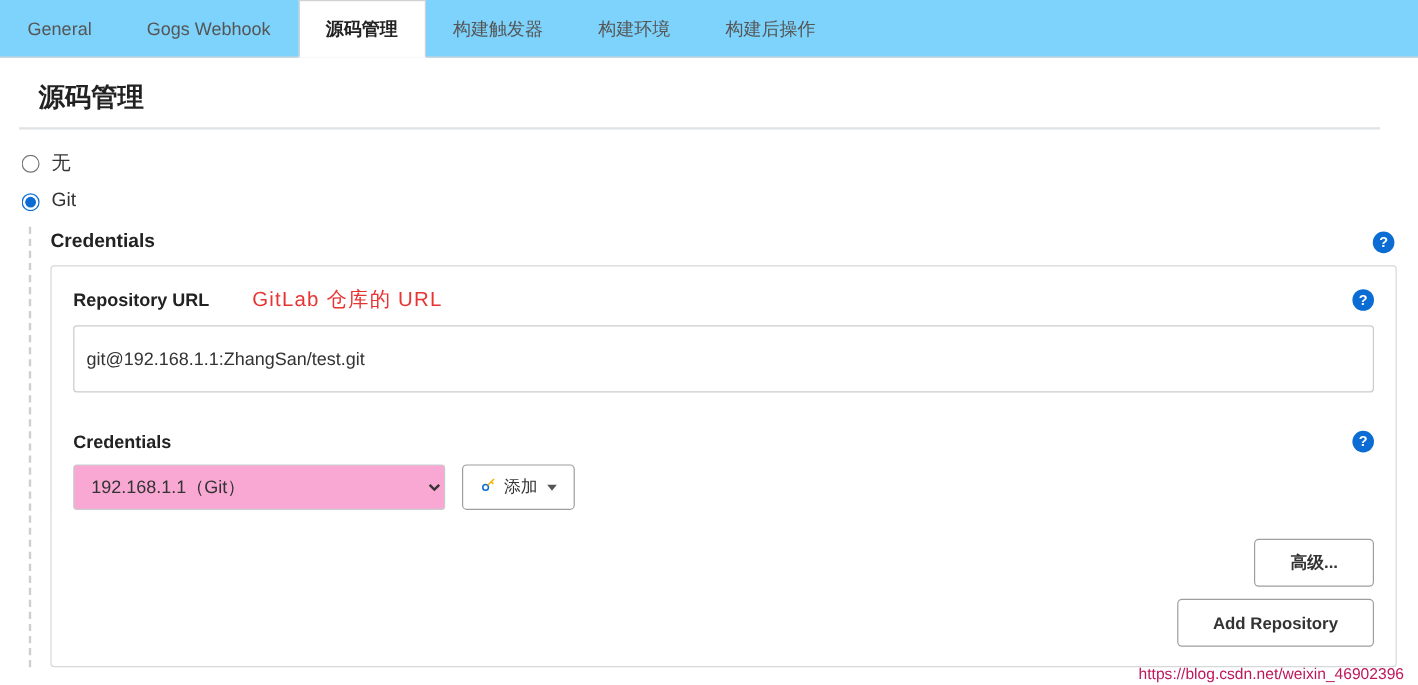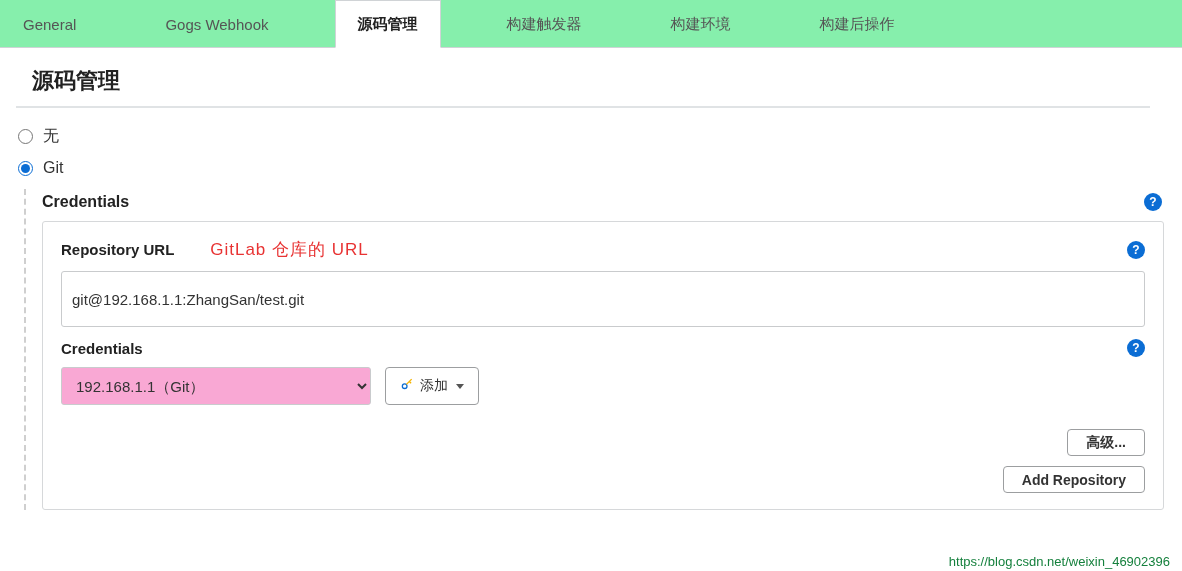--- a/index.html
+++ b/index.html
@@ -10,25 +10,24 @@
     body {
       font-family: "Helvetica Neue", Helvetica, Arial, "Microsoft YaHei", sans-serif;
       font-size: 14px;
       color: #333;
       background: #fff;
       width: 1182px;
     }
     
     .tabs {
       display: flex;
-      background: #86efac;
+      background: #7dd3fc;
       border-bottom: 1px solid #d0d3d6;
       height: 48px;
       align-items: stretch;
-      gap: 43px;
     }
     .tab {
       padding: 0 22px;
       display: flex;
       align-items: center;
       color: #555;
       font-size: 15px;
       cursor: pointer;
       border: 1px solid transparent;
       border-bottom: none;
@@ -101,21 +100,21 @@
       cursor: pointer;
       flex: 0 0 auto;
     }
     .repo-panel {
       border: 1px solid #d6d8da;
       border-radius: 3px;
       padding: 16px 18px 16px 18px;
       margin-right: 2px;
     }
     .field-block {
-      margin-bottom: 12px;
+      margin-bottom: 32px;
     }
     .field-head {
       display: flex;
       justify-content: space-between;
       align-items: center;
       margin-bottom: 10px;
     }
     .field-label {
       font-weight: 600;
       font-size: 15px;
@@ -182,29 +181,29 @@
     }
     .actions {
       display: flex;
       flex-direction: column;
       align-items: flex-end;
       gap: 10px;
       margin-top: 24px;
     }
     .actions .btn {
       font-weight: 600;
-      padding: 0 18px;
-      height: 27px;
+      padding: 0 29px;
+      height: 40px;
       border: 1.5px solid #9c9ea0;
     }
     .watermark {
       position: absolute;
       right: 12px;
       bottom: 2px;
-      color: #15803d;
+      color: #be185d;
       font-size: 13px;
       pointer-events: none;
     }
     .page-wrap {
       position: relative;
       min-height: 571px;
     }
   </style>
 </head>
 <body>

